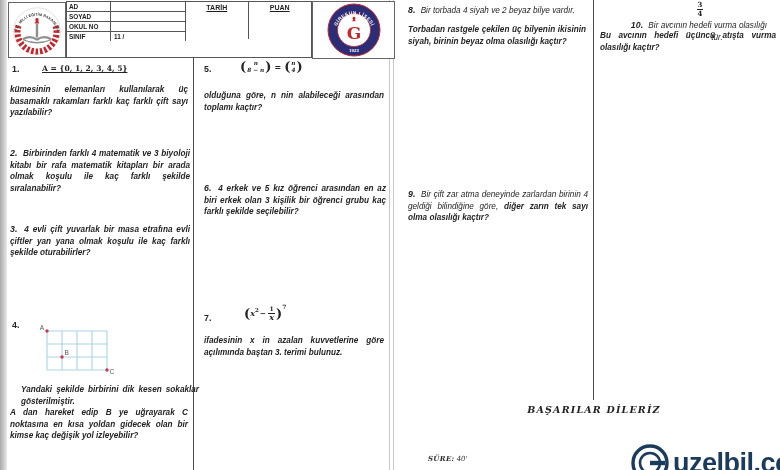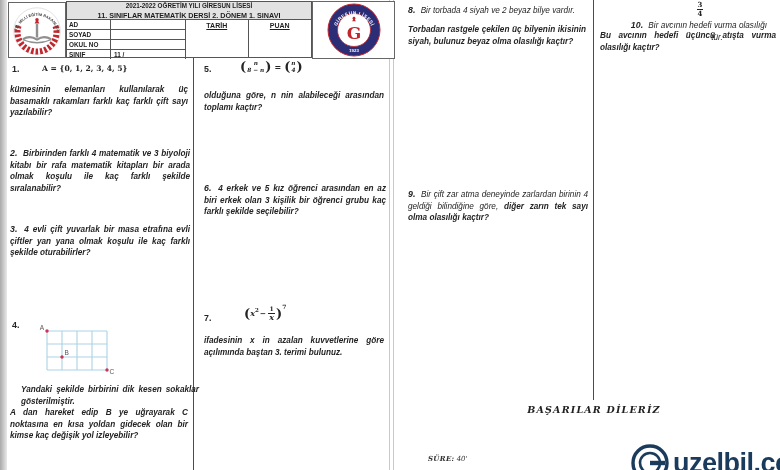--- a/index.html
+++ b/index.html
@@ -32,21 +32,21 @@
   .flabel { width:44px; border-right:1px solid #555; font-size:6.4px; font-weight:700; padding:1px 2px; }
   .fvalue { flex:1; border-right:1px solid #555; font-size:6.4px; font-weight:700; padding:1px 3px; }
   .score-cell { width:63px; border-right:1px solid #555; text-align:center; font-size:7px; font-weight:700; padding-top:2px; text-decoration:underline; }
   .score-cell.last { border-right:none; }
 
   
   .q { position:absolute; font-size:8.2px; line-height:11.6px; text-align:justify; font-weight:700; color:#242424;font-style:italic; }
   .qnum { font-weight:700; font-size:8.8px; padding-right:3px; }
   .qn  { position:absolute; font-weight:700; font-size:8.8px; color:#242424; }
   .normal { font-weight:400; }
-  .mathline { position:absolute; font-family:"DejaVu Serif", serif; font-size:7.6px; font-weight:600; color:#242424; }
+  .mathline { position:absolute; font-family:"DejaVu Serif", serif; font-size:7.6px; font-weight:600; color:#242424;text-decoration:underline; }
 
   .formula5 { position:absolute; display:flex; align-items:center; color:#242424; }
   .paren { font-family:"DejaVu Serif", serif; font-size:13px; font-weight:600; line-height:13px; }
   .binom { display:flex; flex-direction:column; align-items:center;
     font-family:"DejaVu Serif", serif; font-style:italic; font-weight:700;
     font-size:5.8px; line-height:6.4px; padding:0 1px; }
   .eq { font-size:8px; font-weight:700; padding:0 3px; font-family:"DejaVu Serif", serif; }
 
   .formula7 { position:absolute; display:flex; align-items:center; font-family:"DejaVu Serif", serif; font-weight:700; color:#242424; }
   .mi { font-style:italic; font-size:8px; }
@@ -91,24 +91,20 @@
     </text>
     <path d="M 24 13.5 L 26.2 18 L 21.8 18 Z" fill="#c2272d"></path>
     <circle cx="24" cy="14.5" r="1.6" fill="#c2272d"></circle>
     <rect x="22.9" y="18.5" width="2.2" height="12.5" fill="#8f8f8f"></rect>
     <path d="M 11 32.5 Q 17.5 28.5 24 32.8 Q 30.5 28.5 37 32.5" fill="none" stroke="#8f8f8f" stroke-width="2"></path>
     <path d="M 11 33 Q 24 38.5 37 33" fill="none" stroke="#8f8f8f" stroke-width="1.2"></path>
   </svg>
 </div>
 
 <div class="hdr">
-  <div class="hdr-titles">
-    <div class="t1">2021-2022  ÖĞRETİM YILI GİRESUN LİSESİ</div>
-    <div class="t2">11. SINIFLAR MATEMATİK DERSİ 2. DÖNEM 1. SINAVI</div>
-  </div>
   <div class="hdr-grid">
     <div class="fields">
       <div class="frow">
         <div class="flabel">AD</div>
         <div class="fvalue"></div>
       </div>
       <div class="frow">
         <div class="flabel">SOYAD</div>
         <div class="fvalue"></div>
       </div>
@@ -203,21 +199,21 @@
       <span>1</span>
       <span class="bar"></span>
       <span class="mi">x</span>
     </span>
   <span class="paren">)</span>
   <span class="outerexp">7</span>
 </div>
 <p class="q" style="left:204px; top:335px; width:180px;">ifadesinin x in azalan kuvvetlerine göre açılımında baştan 3. terimi bulunuz.</p>
 
 <p class="q" style="left:408px; top:5px; width:180px; font-weight:400; text-align:left;"><span class="qnum">8.</span> <span class="normal">Bir torbada 4 siyah ve 2 beyaz bilye vardır.</span></p>
-<p class="q" style="left:408px; top:24px; width:178px;">Torbadan rastgele çekilen üç bilyenin ikisinin siyah, bulunuz beyaz olma olasılığı kaçtır?</p>
+<p class="q" style="left:408px; top:24px; width:178px;">Torbadan rastgele çekilen üç bilyenin ikisinin siyah, birinin beyaz olma olasılığı kaçtır?</p>
 
 <p class="q" style="left:408px; top:189px; width:180px; font-weight:400;"><span class="qnum">9.</span> <span class="normal">Bir çift zar atma deneyinde zarlardan birinin 4 geldiği bilindiğine göre,</span> <span style="font-weight:700;">diğer zarın tek sayı olma olasılığı kaçtır?</span></p>
 
 <div class="frac10">
   <span>3</span>
   <span class="fbar"></span>
   <span>4</span>
 </div>
 <p class="q" style="left:600px; top:20px; width:178px; font-weight:400; text-align:center;margin-left:28px;"><span class="qnum">10.</span> <span class="normal">Bir avcının hedefi vurma olasılığı</span><span class="gap"></span><span class="normal">tür.</span></p>
 <p class="q" style="left:600px; top:30px; width:176px;">Bu avcının hedefi üçüncü atışta vurma olasılığı kaçtır?</p>

